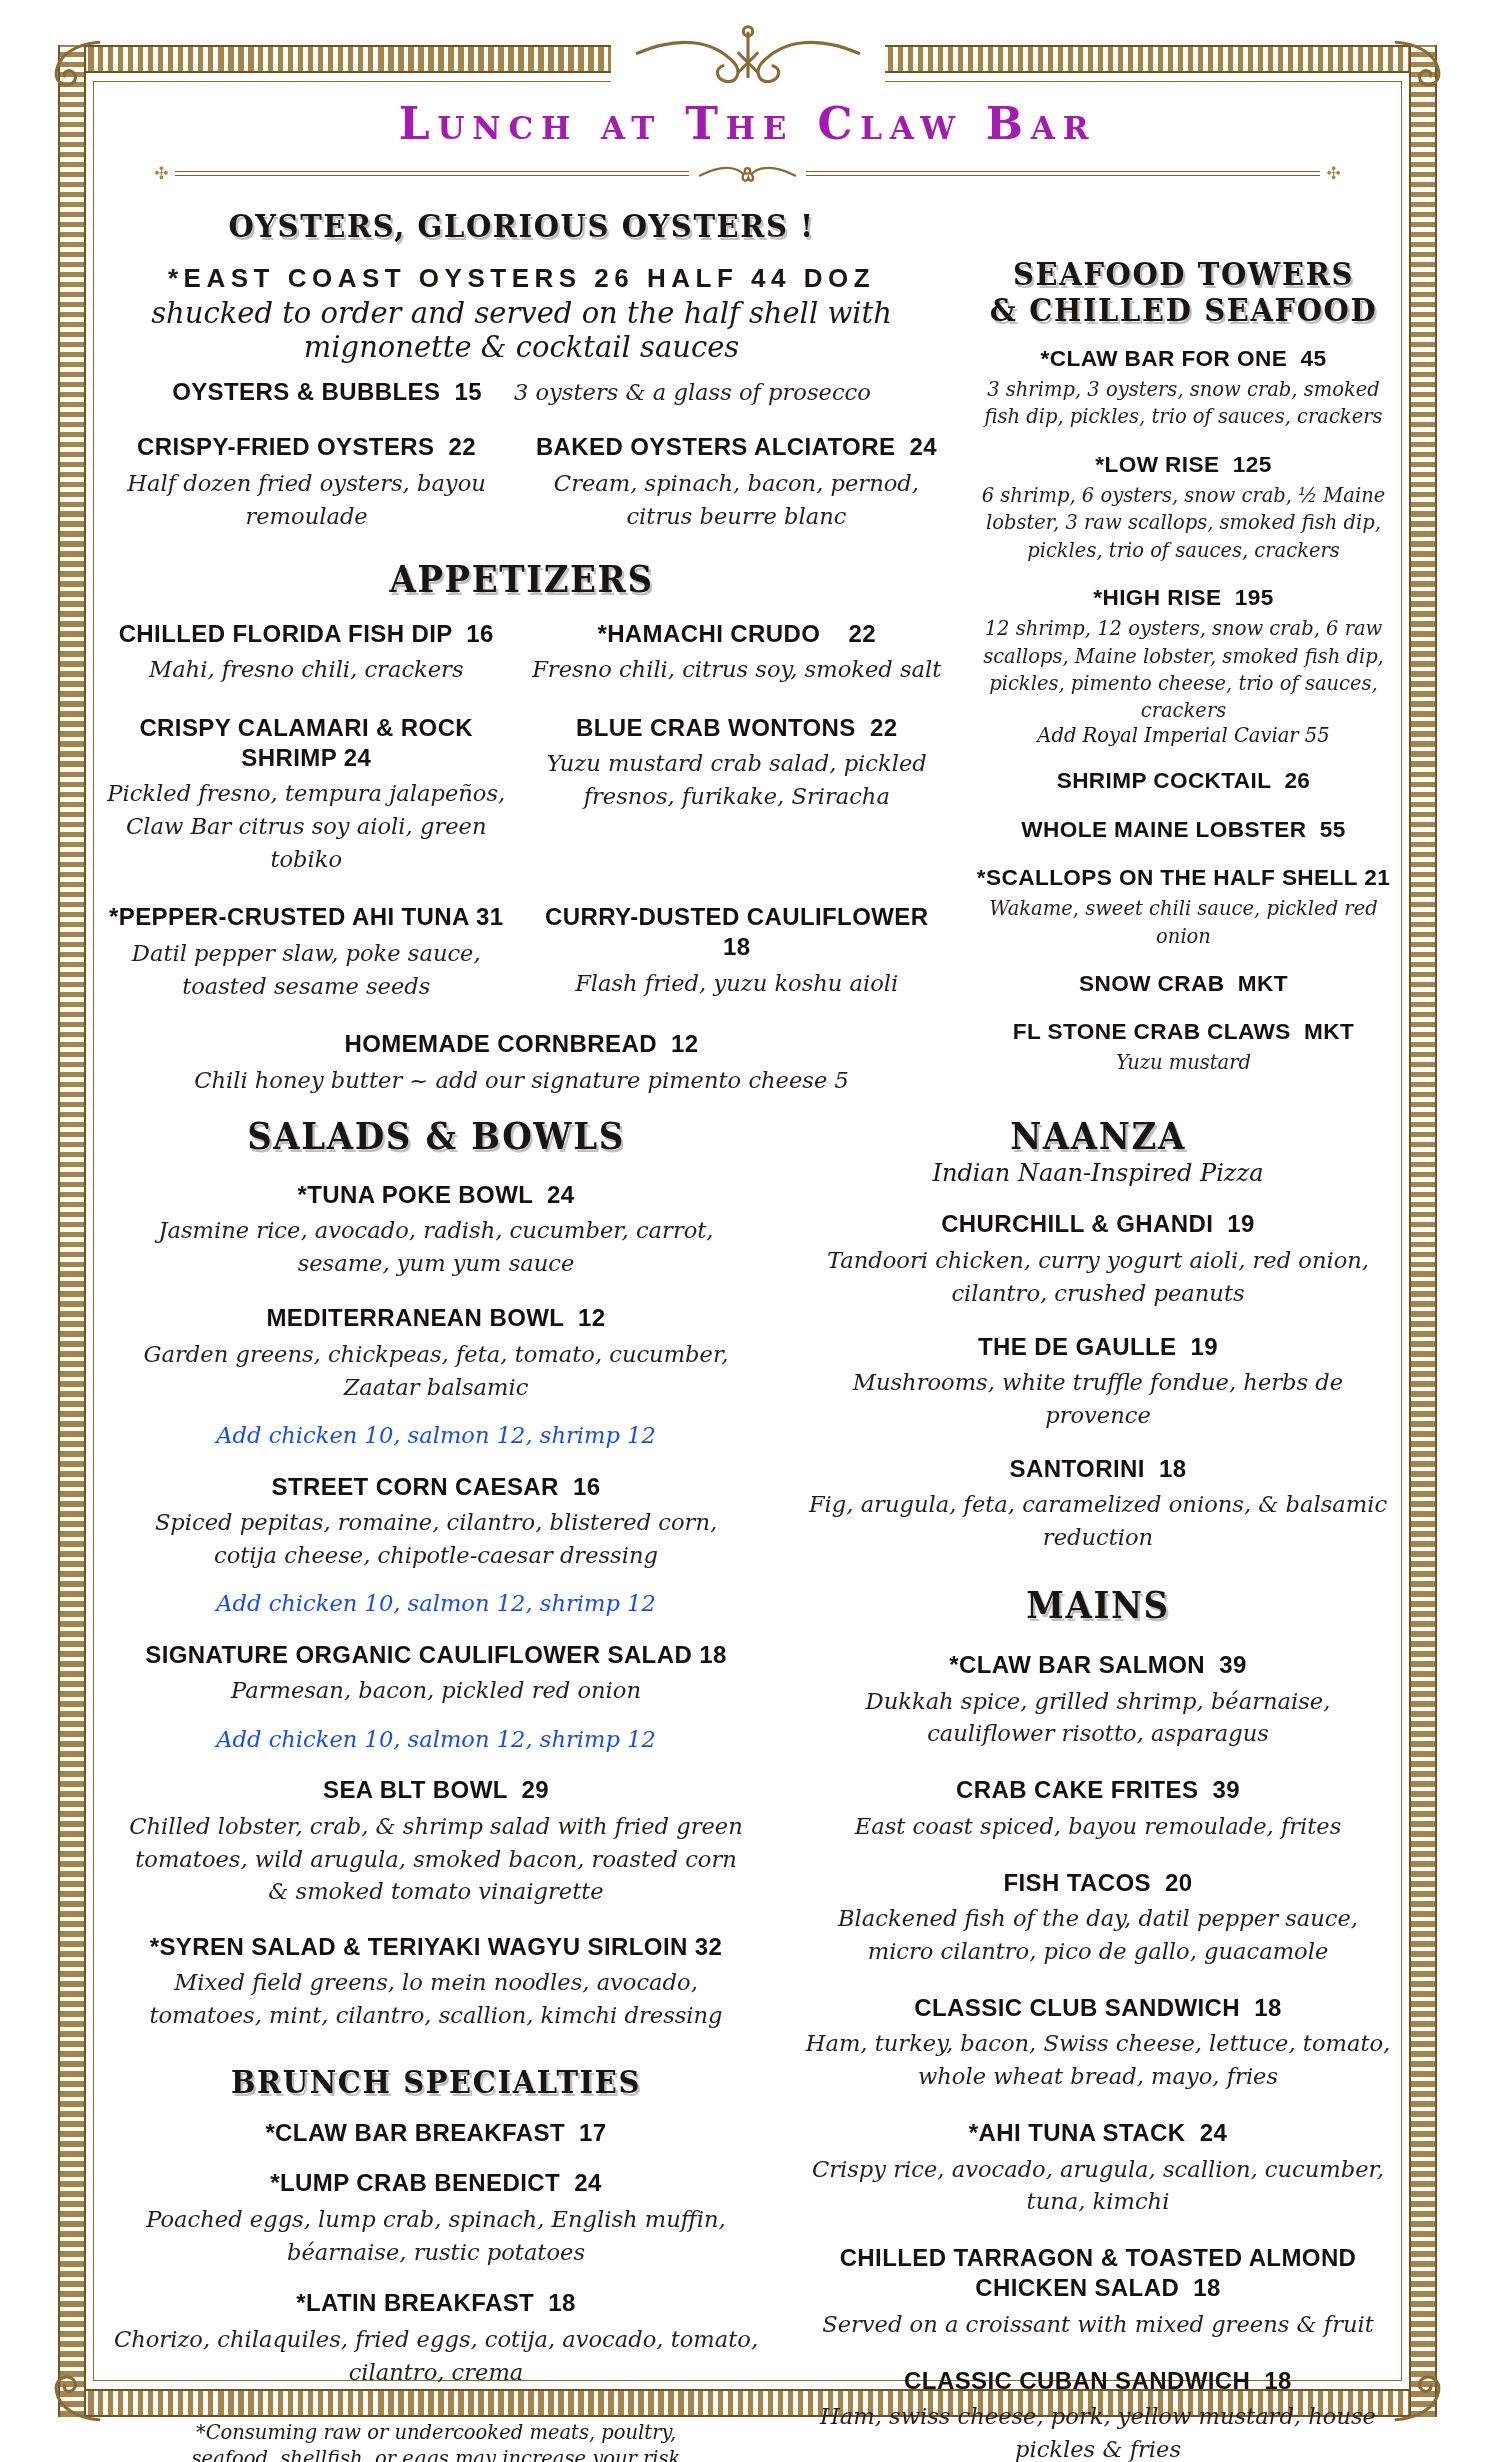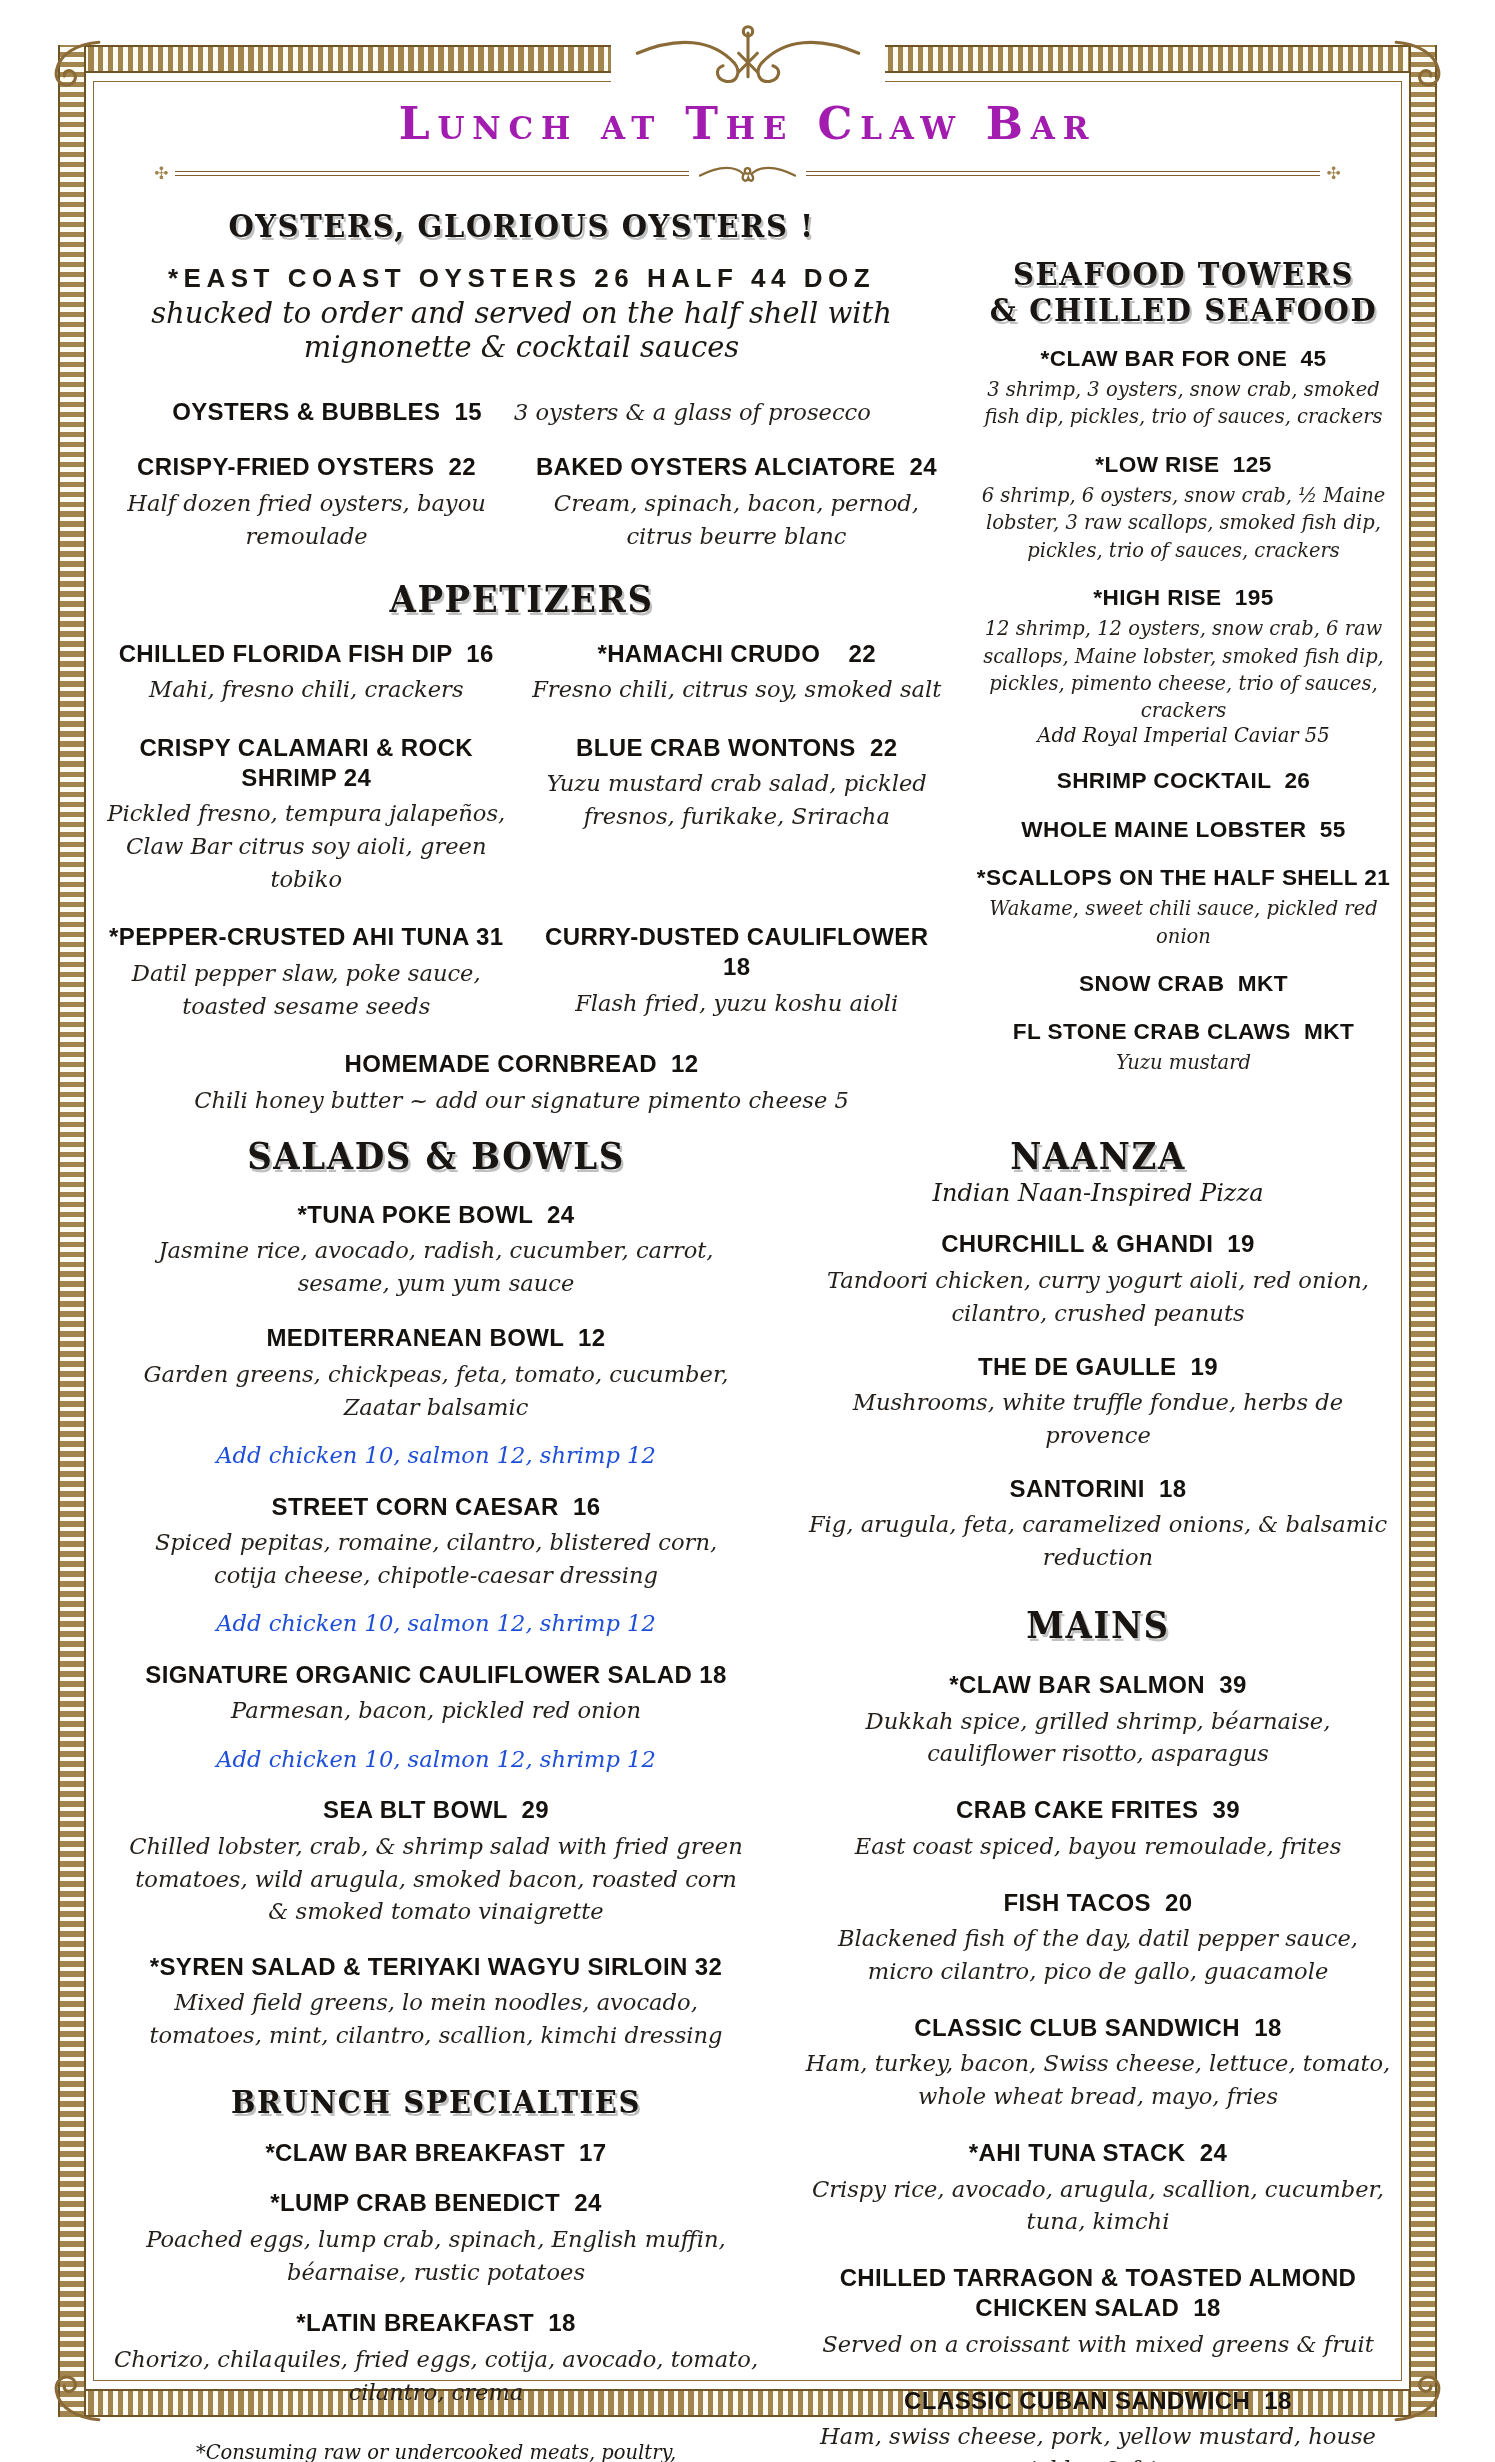--- a/index.html
+++ b/index.html
@@ -67,21 +67,21 @@
   }
   .addon { font-family:"DejaVu Serif", serif; font-style:italic; font-size:22.6px; margin-top:18.7px; color:#1d4ed8; }
 
   .grid-top { display:grid; grid-template-columns:841px 1fr; column-gap:31px; margin-top:23.4px; }
   .grid-bottom { display:grid; grid-template-columns:670px 1fr; column-gap:31px; margin-top:20px; }
 
   
   .oysters .sec-head { margin-bottom:11px; }
   .feature-name { font-weight:700; font-size:26px; letter-spacing:5.5px; white-space:pre-wrap; }
   .feature-desc { font-family:"DejaVu Serif", serif; font-style:italic; font-size:29px; margin-top:1.6px; }
-  .bubbles-row { display:flex; justify-content:center; align-items:baseline; gap:32px; margin-top:32px; }
+  .bubbles-row { display:flex; justify-content:center; align-items:baseline; gap:32px; margin-top:12px; }
   .oyster-pair { display:grid; grid-template-columns:1fr 1fr; column-gap:18.7px; margin-top:23.4px; }
 
   
   .appetizers { margin-top:26.5px; }
   .appetizers .sec-head { margin-bottom:20px; }
   .app-grid { display:grid; grid-template-columns:1fr 1fr; column-gap:20px; row-gap:26.5px; }
   .cornbread { margin-top:26.5px; }
 
   
   .towers { padding-top:50px; }

